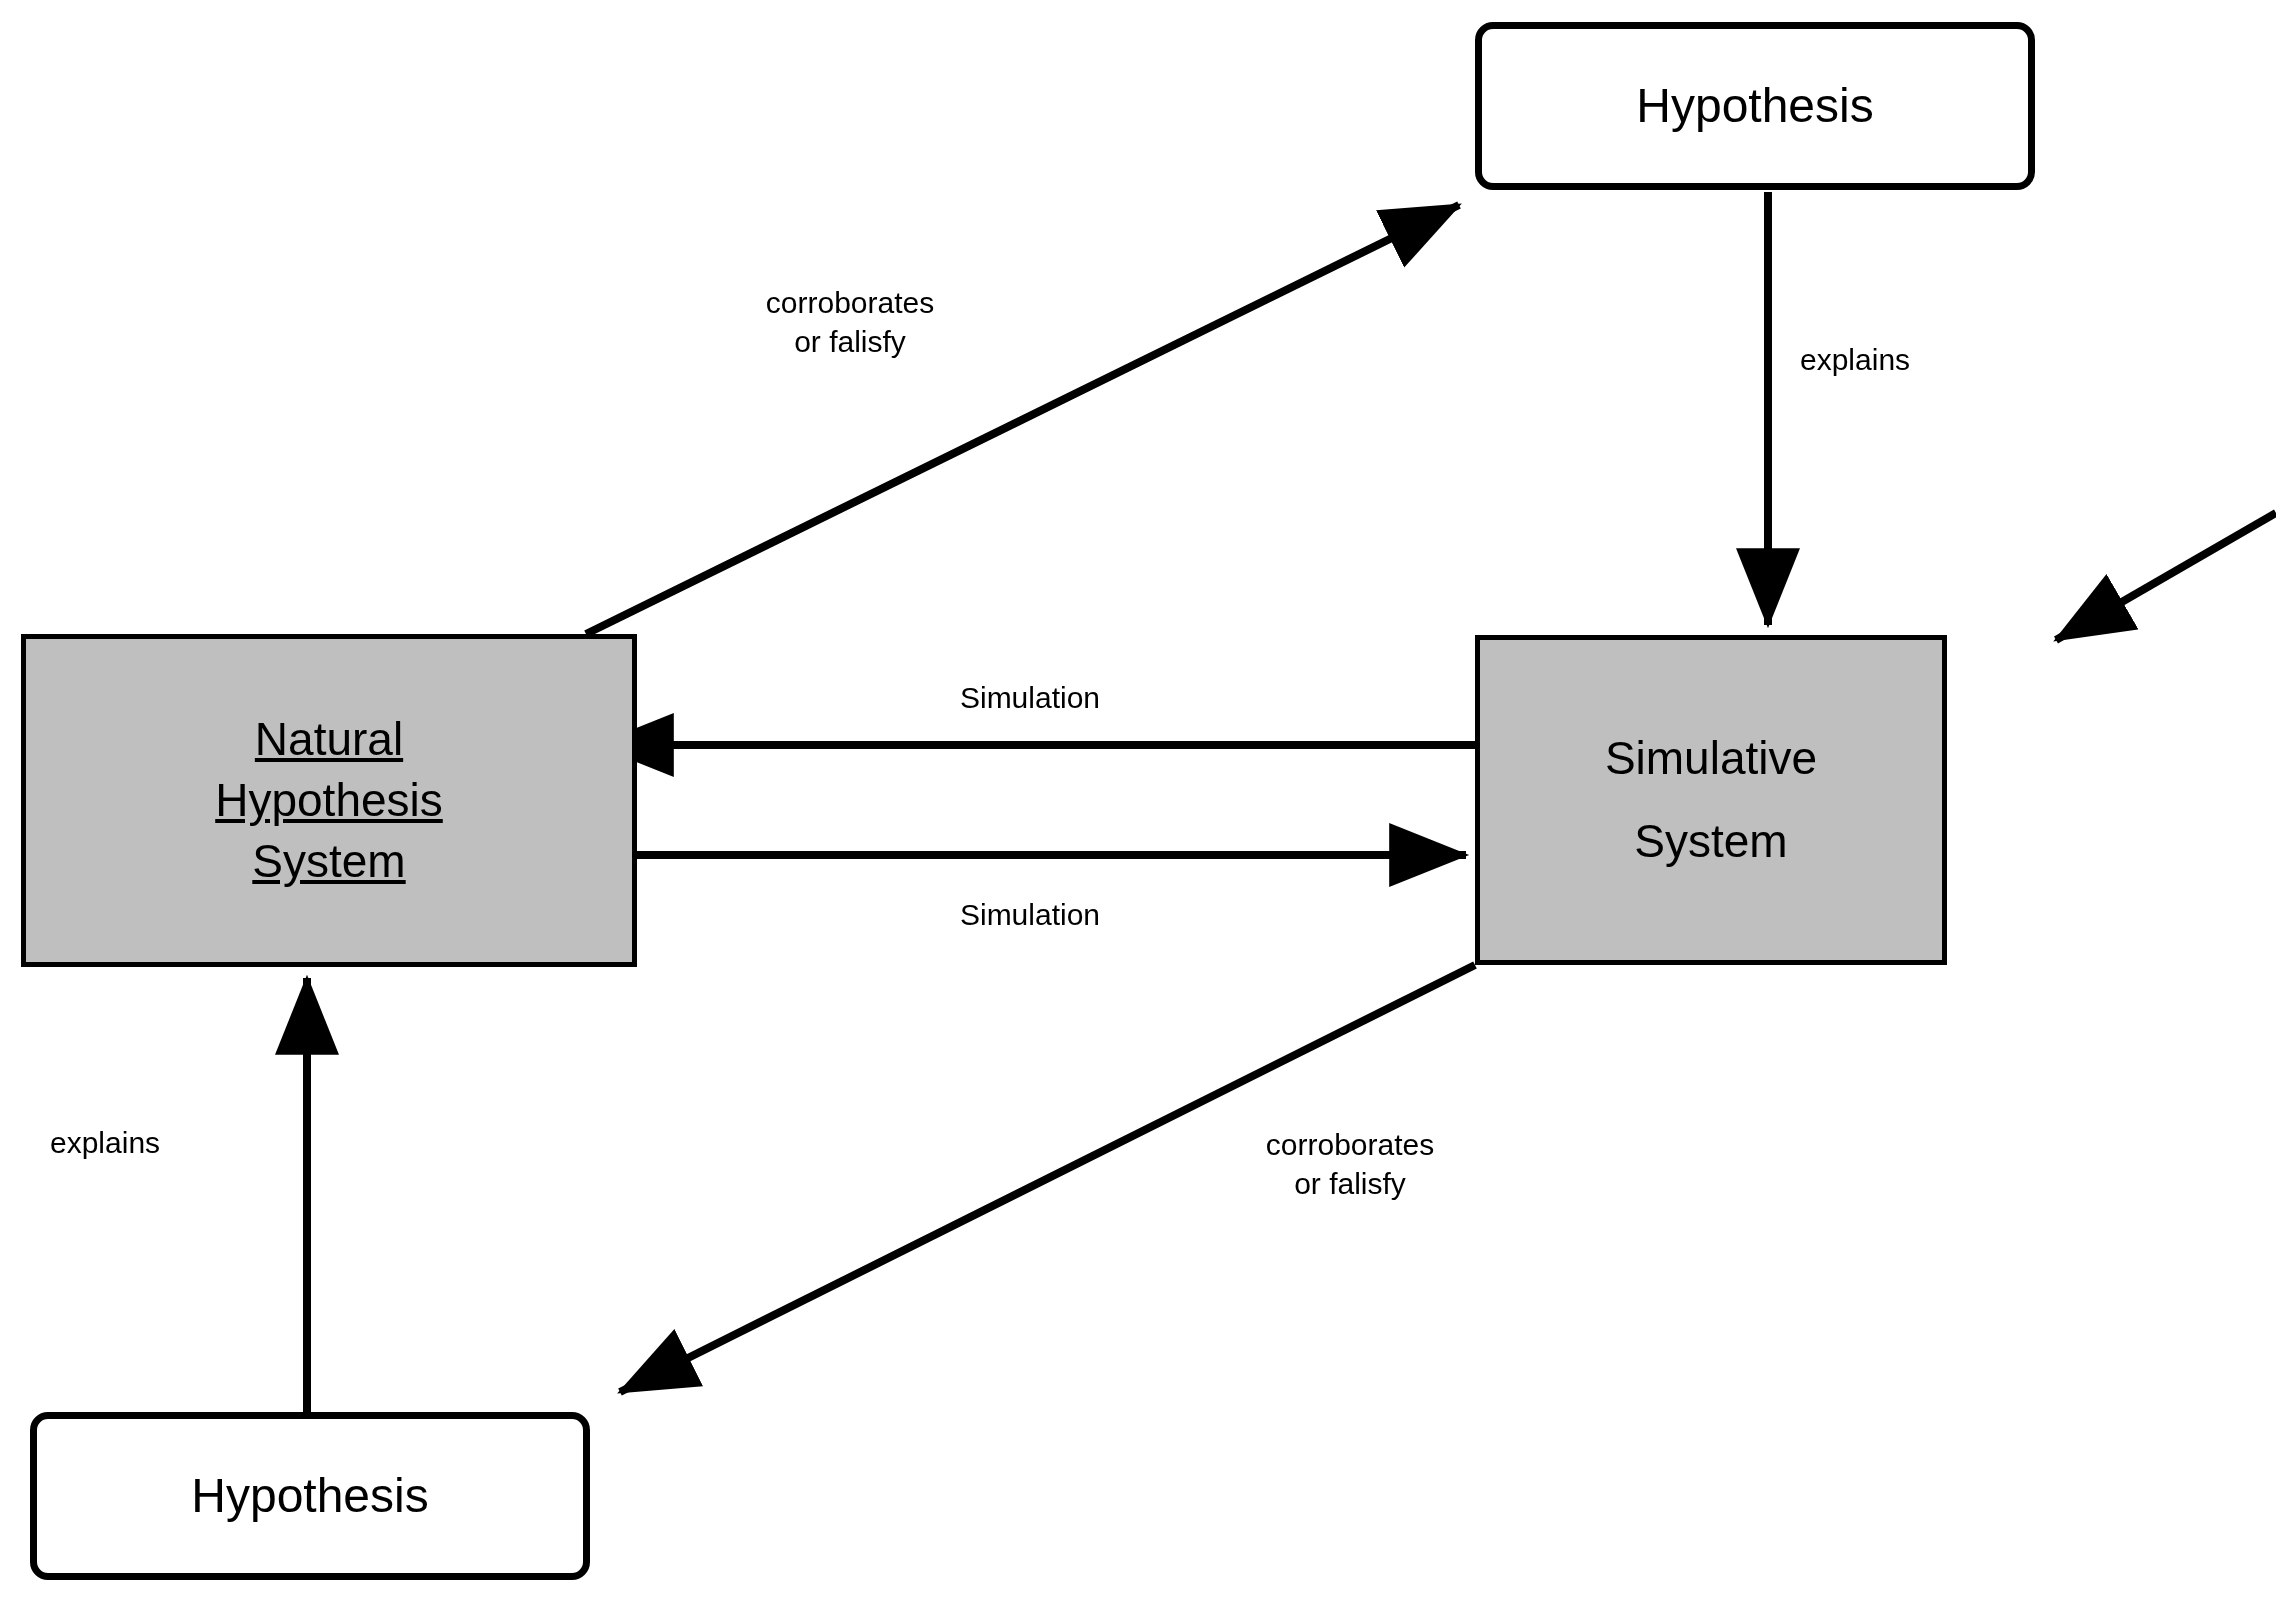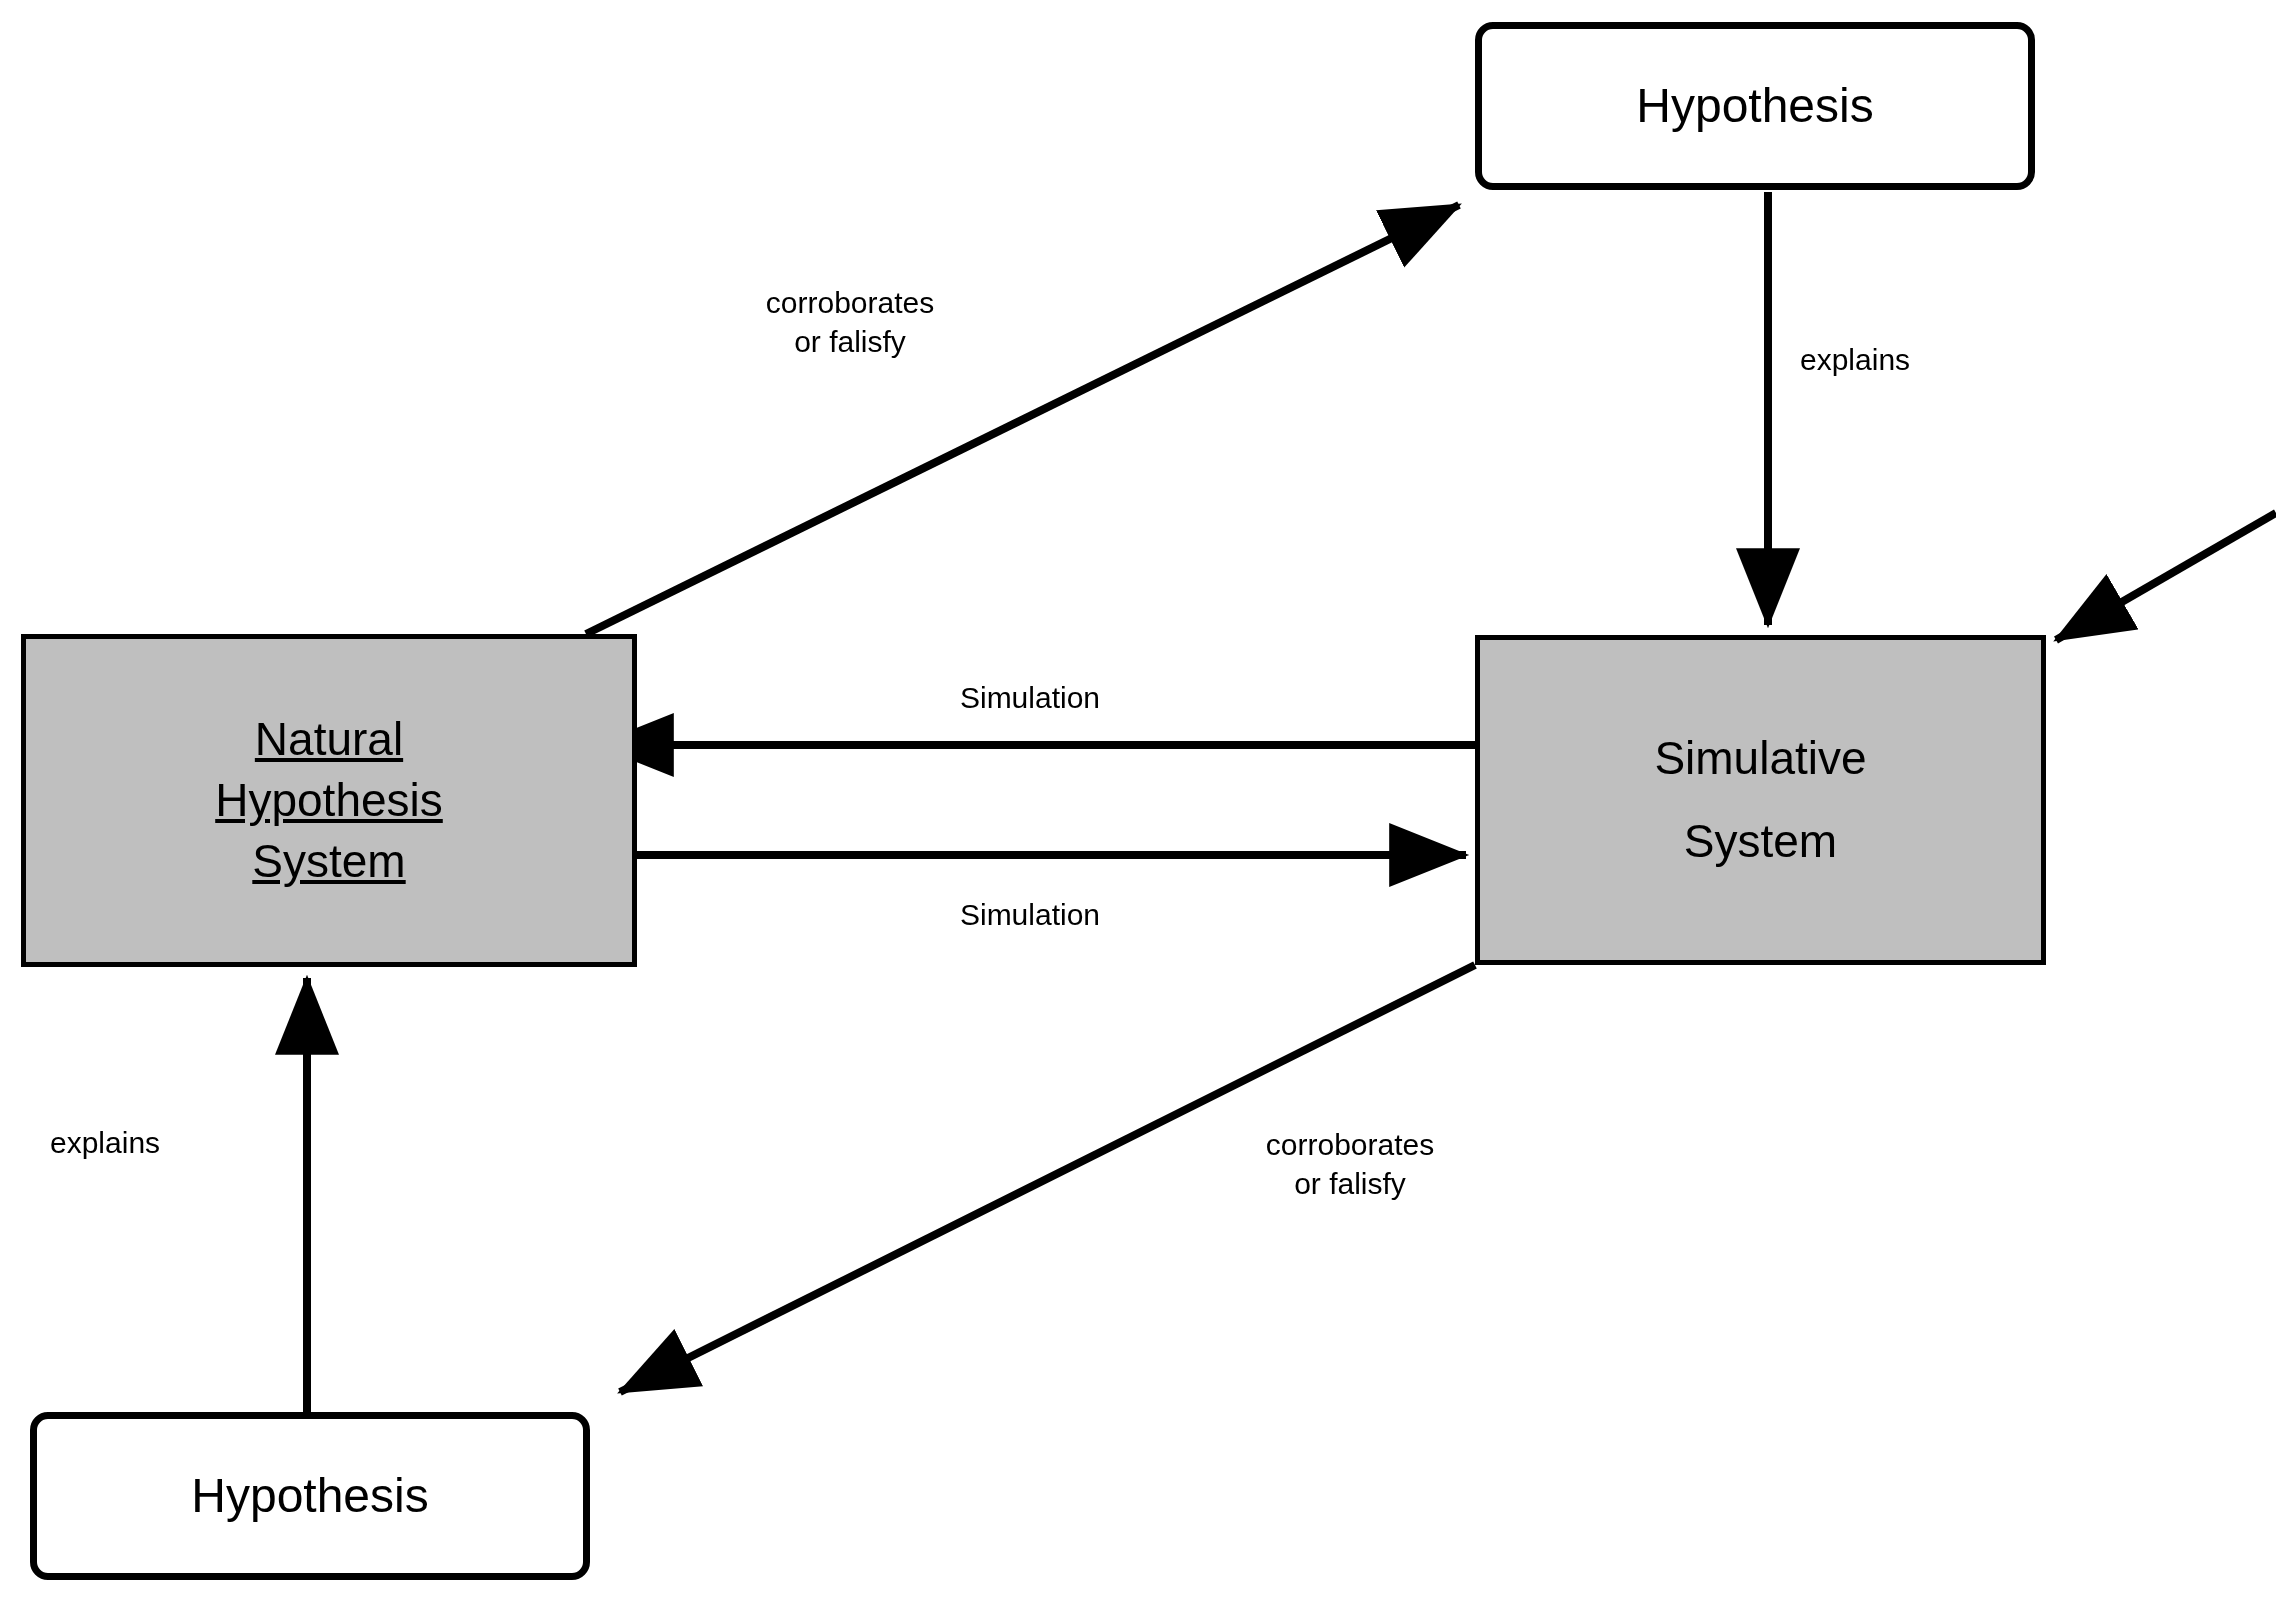--- a/index.html
+++ b/index.html
@@ -97,21 +97,21 @@
       <line x1="2276" y1="513" x2="2056" y2="640" stroke="#000000" stroke-width="8" marker-end="url(#ah)"></line>
     </g>
   </svg>
 
   <div class="node node-process" style="left:21px; top:634px; width:616px; height:333px;text-decoration:underline;">
     <span class="node-line">Natural</span>
     <span class="node-line">Hypothesis</span>
     <span class="node-line">System</span>
   </div>
 
-  <div class="node node-process" style="left:1475px; top:635px; width:571px; height:330px;">
+  <div class="node node-process" style="left:1475px; top:635px; width:472px; height:330px;">
     <span class="node-line">Simulative</span>
     <span class="node-line" style="margin-top:22px;">System</span>
   </div>
 
   <div class="node node-terminal" style="left:1475px; top:22px; width:560px; height:168px;">
     <span class="node-line">Hypothesis</span>
   </div>
 
   <div class="node node-terminal" style="left:30px; top:1412px; width:560px; height:168px;">
     <span class="node-line">Hypothesis</span>

